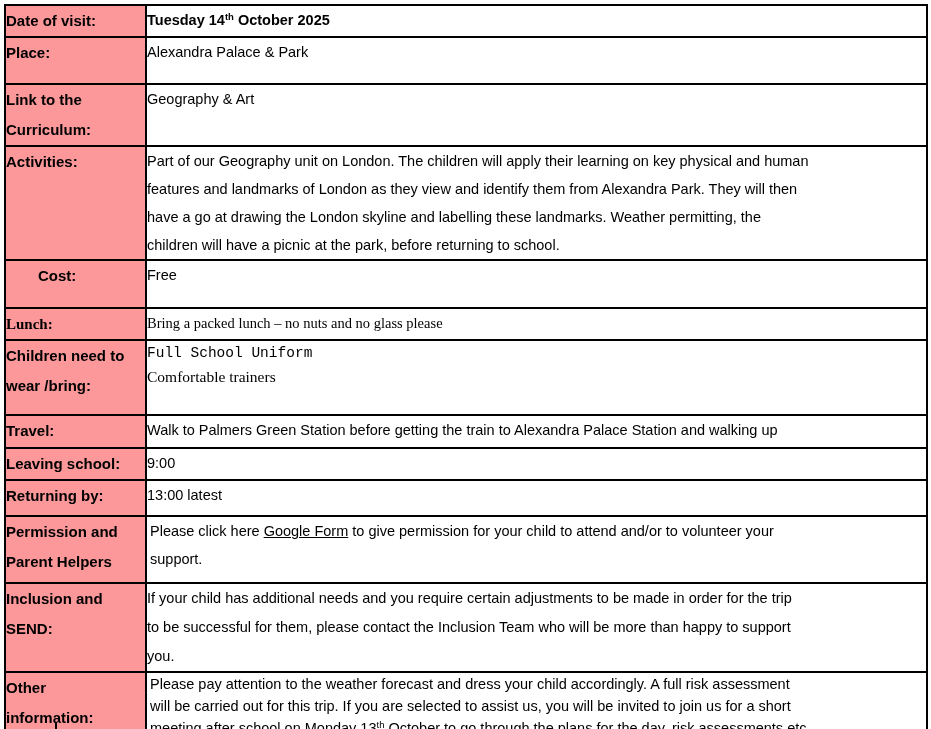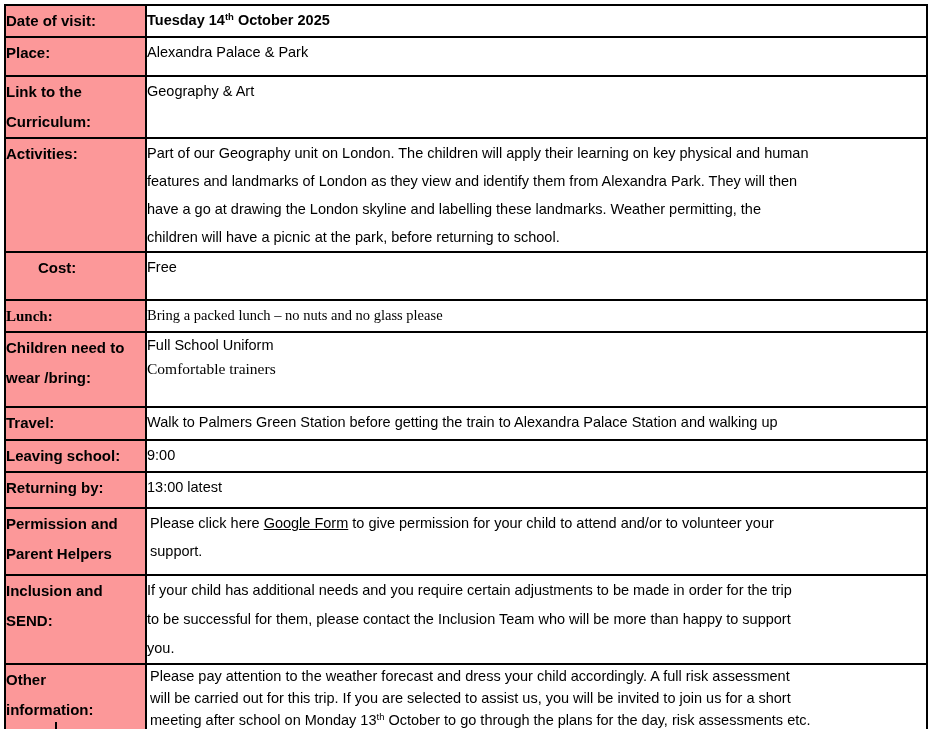--- a/index.html
+++ b/index.html
@@ -84,21 +84,21 @@
     </colgroup>
     <tbody>
         <tr style="height: 32px;">
           <td class="label-cell" style="background: rgb(252, 152, 153);">
             <div class="lline">Date of visit:</div>
           </td>
           <td class="content-cell">
             <div class="cline"><span class="seg-bold">Tuesday 14</span><span class="seg-bold seg-sup">th</span><span class="seg-bold"> October 2025</span></div>
           </td>
         </tr>
-        <tr style="height: 39px;">
+        <tr style="height: 47px;">
           <td class="label-cell" style="background: rgb(252, 152, 153);">
             <div class="lline">Place:</div>
           </td>
           <td class="content-cell">
             <div class="cline"><span>Alexandra Palace &amp; Park</span></div>
           </td>
         </tr>
         <tr style="height: 60px;">
           <td class="label-cell" style="background: rgb(252, 152, 153);">
             <div class="lline">Link to the</div>
@@ -134,21 +134,21 @@
           <td class="content-cell">
             <div class="cline"><span>Bring a packed lunch – no nuts and no glass please</span></div>
           </td>
         </tr>
         <tr style="height: 75px;">
           <td class="label-cell" style="background: rgb(252, 152, 153);">
             <div class="lline">Children need to</div>
             <div class="lline">wear /bring:</div>
           </td>
           <td class="content-cell">
-            <div class="cline" style="line-height: 24px;"><span>Full School Uniform</span></div>
+            <div class="cline" style="line-height: 24px; font-family: Liberation Mono, monospace;"><span>Full School Uniform</span></div>
             <div class="cline" style="line-height: 24px;"><span class="seg-serif">Comfortable trainers</span></div>
           </td>
         </tr>
         <tr style="height: 33px;">
           <td class="label-cell" style="background: rgb(252, 152, 153);">
             <div class="lline">Travel:</div>
           </td>
           <td class="content-cell">
             <div class="cline"><span>Walk to Palmers Green Station before getting the train to Alexandra Palace Station and walking up</span></div>
           </td>

